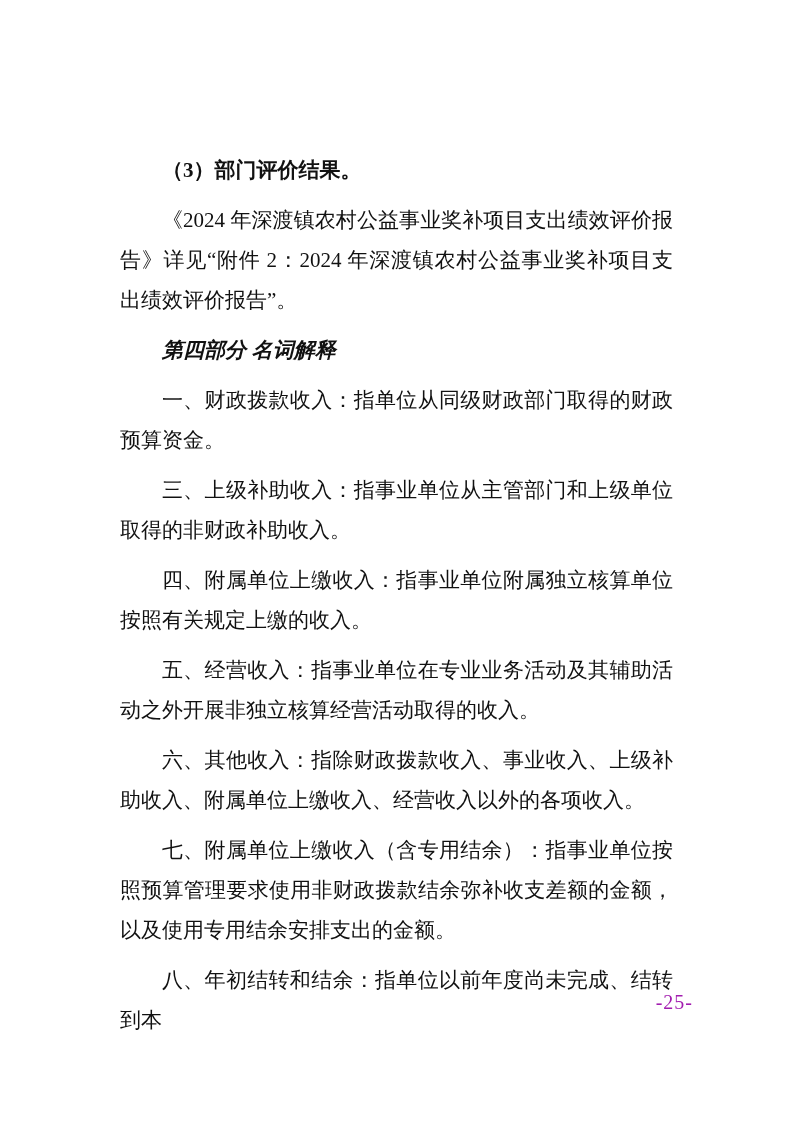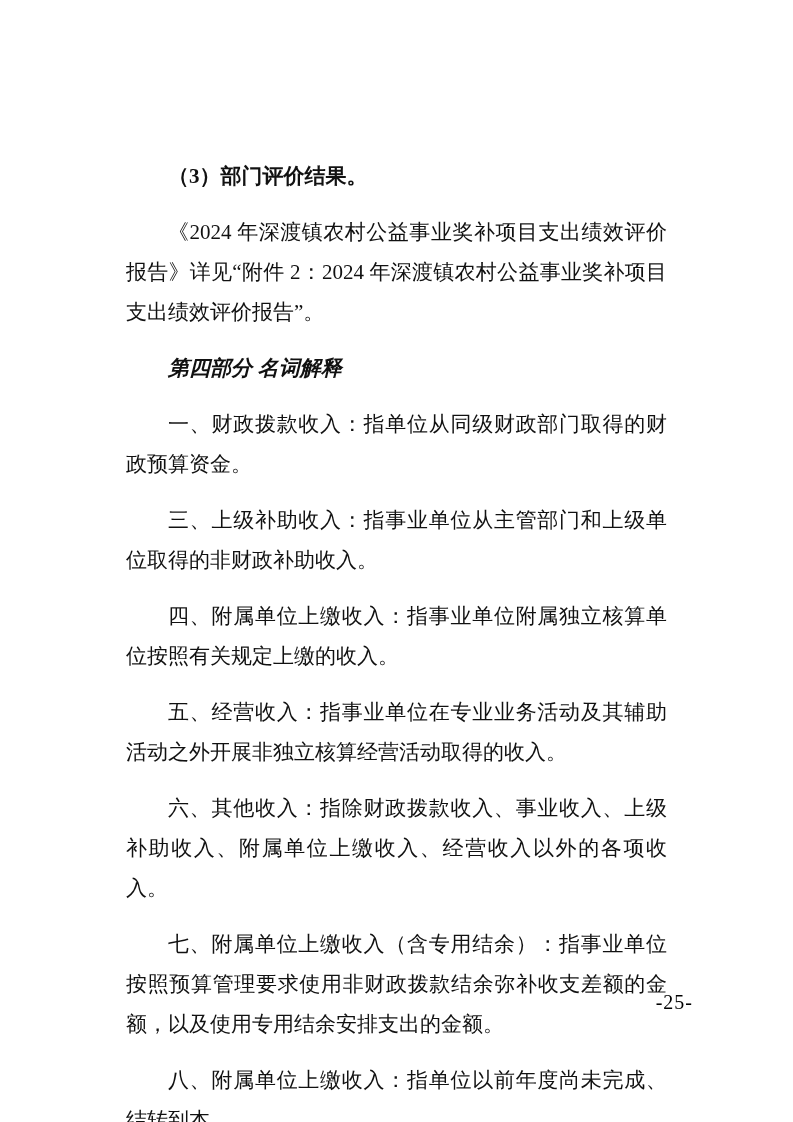--- a/index.html
+++ b/index.html
@@ -21,21 +21,21 @@
     position: absolute;
     left: 110px;
     top: 140px;
     width: 573px;
     font-size: 21px;
     line-height: 40px;
     text-align: justify;
     text-justify: inter-ideograph;
   }
   .para {
-    margin: 16px;
+    margin: 10px;
     text-indent: 2em;
     word-break: break-all;
   }
   .subsection-heading {
     font-weight: bold;
   }
   .section-heading {
     font-weight: bold;
     font-family: "Liberation Sans", "DejaVu Sans", sans-serif;
     text-align: left;
@@ -44,21 +44,21 @@
   .term {
     font-weight: normal;
   }
   .page-number {
     position: absolute;
     top: 990px;
     right: 100px;
     font-size: 20px;
     line-height: 24px;
     letter-spacing: 1px;
-    color: #000000;
+    color: #a21caf;
   }
 </style>
 </head>
 <body>
 
 <div class="page">
   <div class="content">
 
     <p class="para subsection-heading">（3）部门评价结果。</p>
 
@@ -72,18 +72,18 @@
     <p class="para"><span class="term">三、上级补助收入：</span><span>指事业单位从主管部门和上级单位取得的非财政补助收入。</span></p>
 
     <p class="para"><span class="term">四、附属单位上缴收入：</span><span>指事业单位附属独立核算单位按照有关规定上缴的收入。</span></p>
 
     <p class="para"><span class="term">五、经营收入：</span><span>指事业单位在专业业务活动及其辅助活动之外开展非独立核算经营活动取得的收入。</span></p>
 
     <p class="para"><span class="term">六、其他收入：</span><span>指除财政拨款收入、事业收入、上级补助收入、附属单位上缴收入、经营收入以外的各项收入。</span></p>
 
     <p class="para"><span class="term">七、附属单位上缴收入（含专用结余）：</span><span>指事业单位按照预算管理要求使用非财政拨款结余弥补收支差额的金额，以及使用专用结余安排支出的金额。</span></p>
 
-    <p class="para"><span class="term">八、附属单位上缴收入：</span><span>指单位以前年度尚未完成、结转到本</span></p>
+    <p class="para"><span class="term">八、年初结转和结余：</span><span>指单位以前年度尚未完成、结转到本</span></p>
 
   </div>
 
   <div class="page-number">-25-</div>
 </div>
 
 </body></html>

